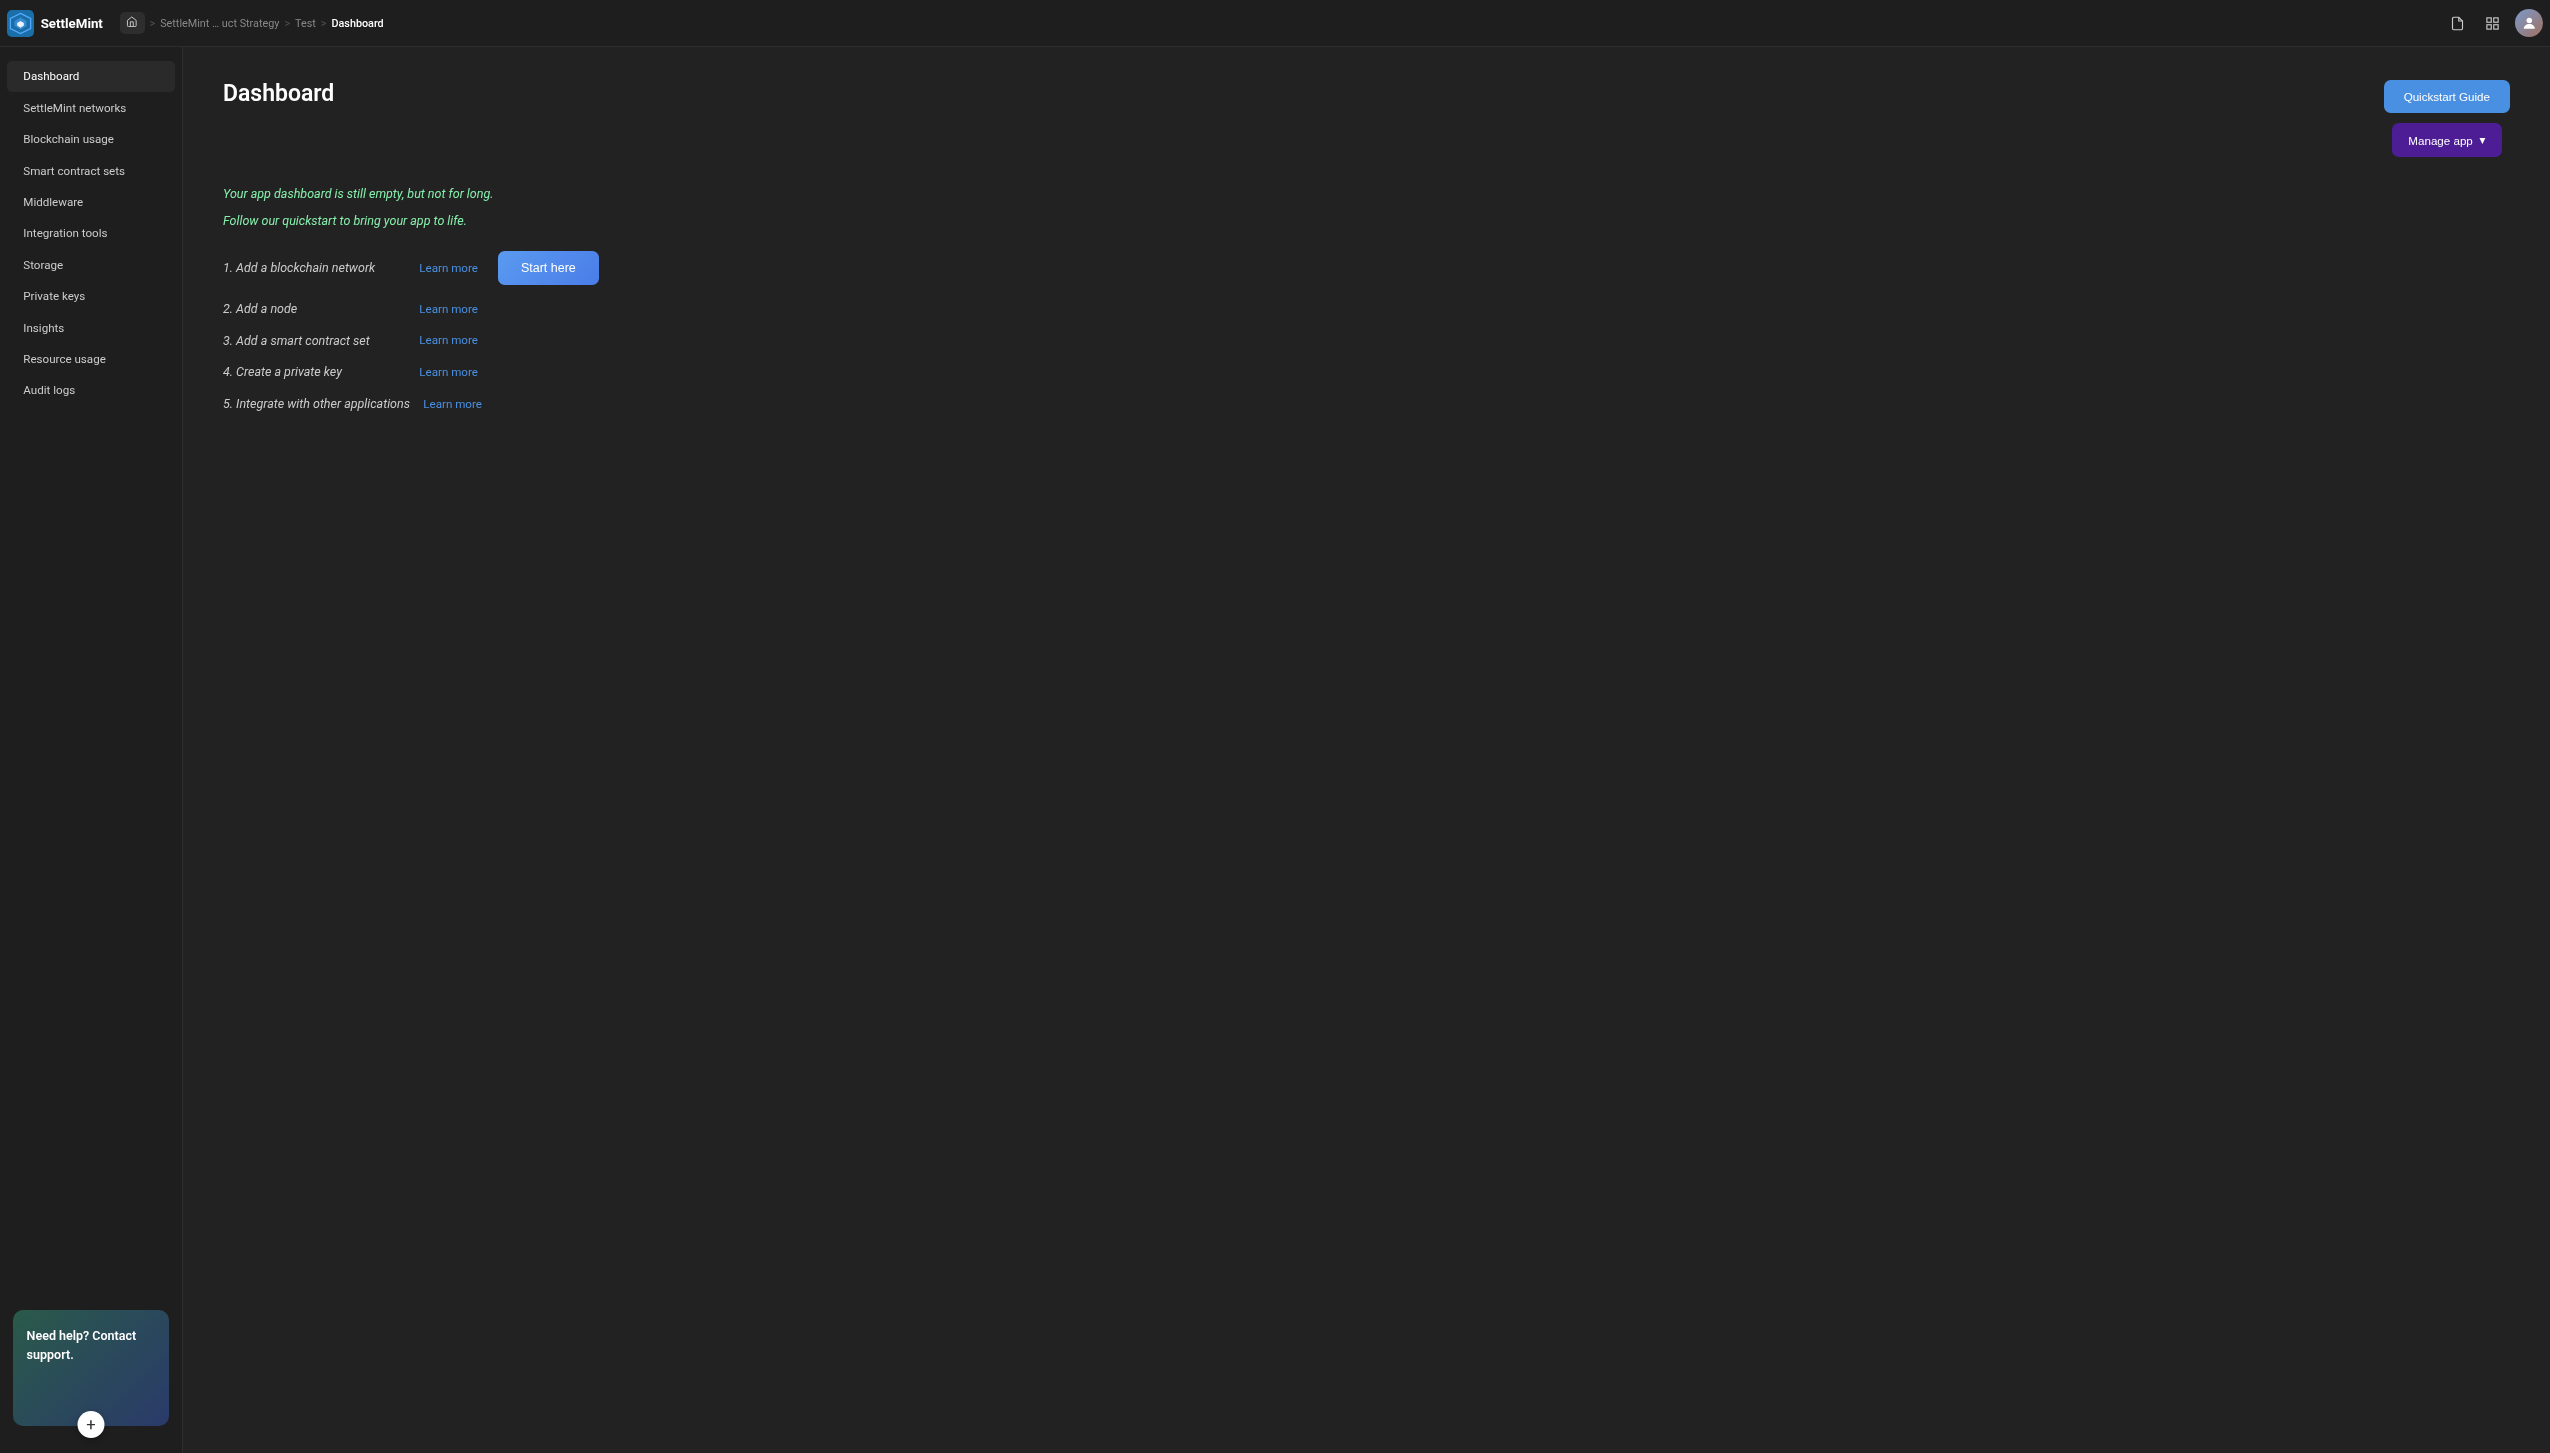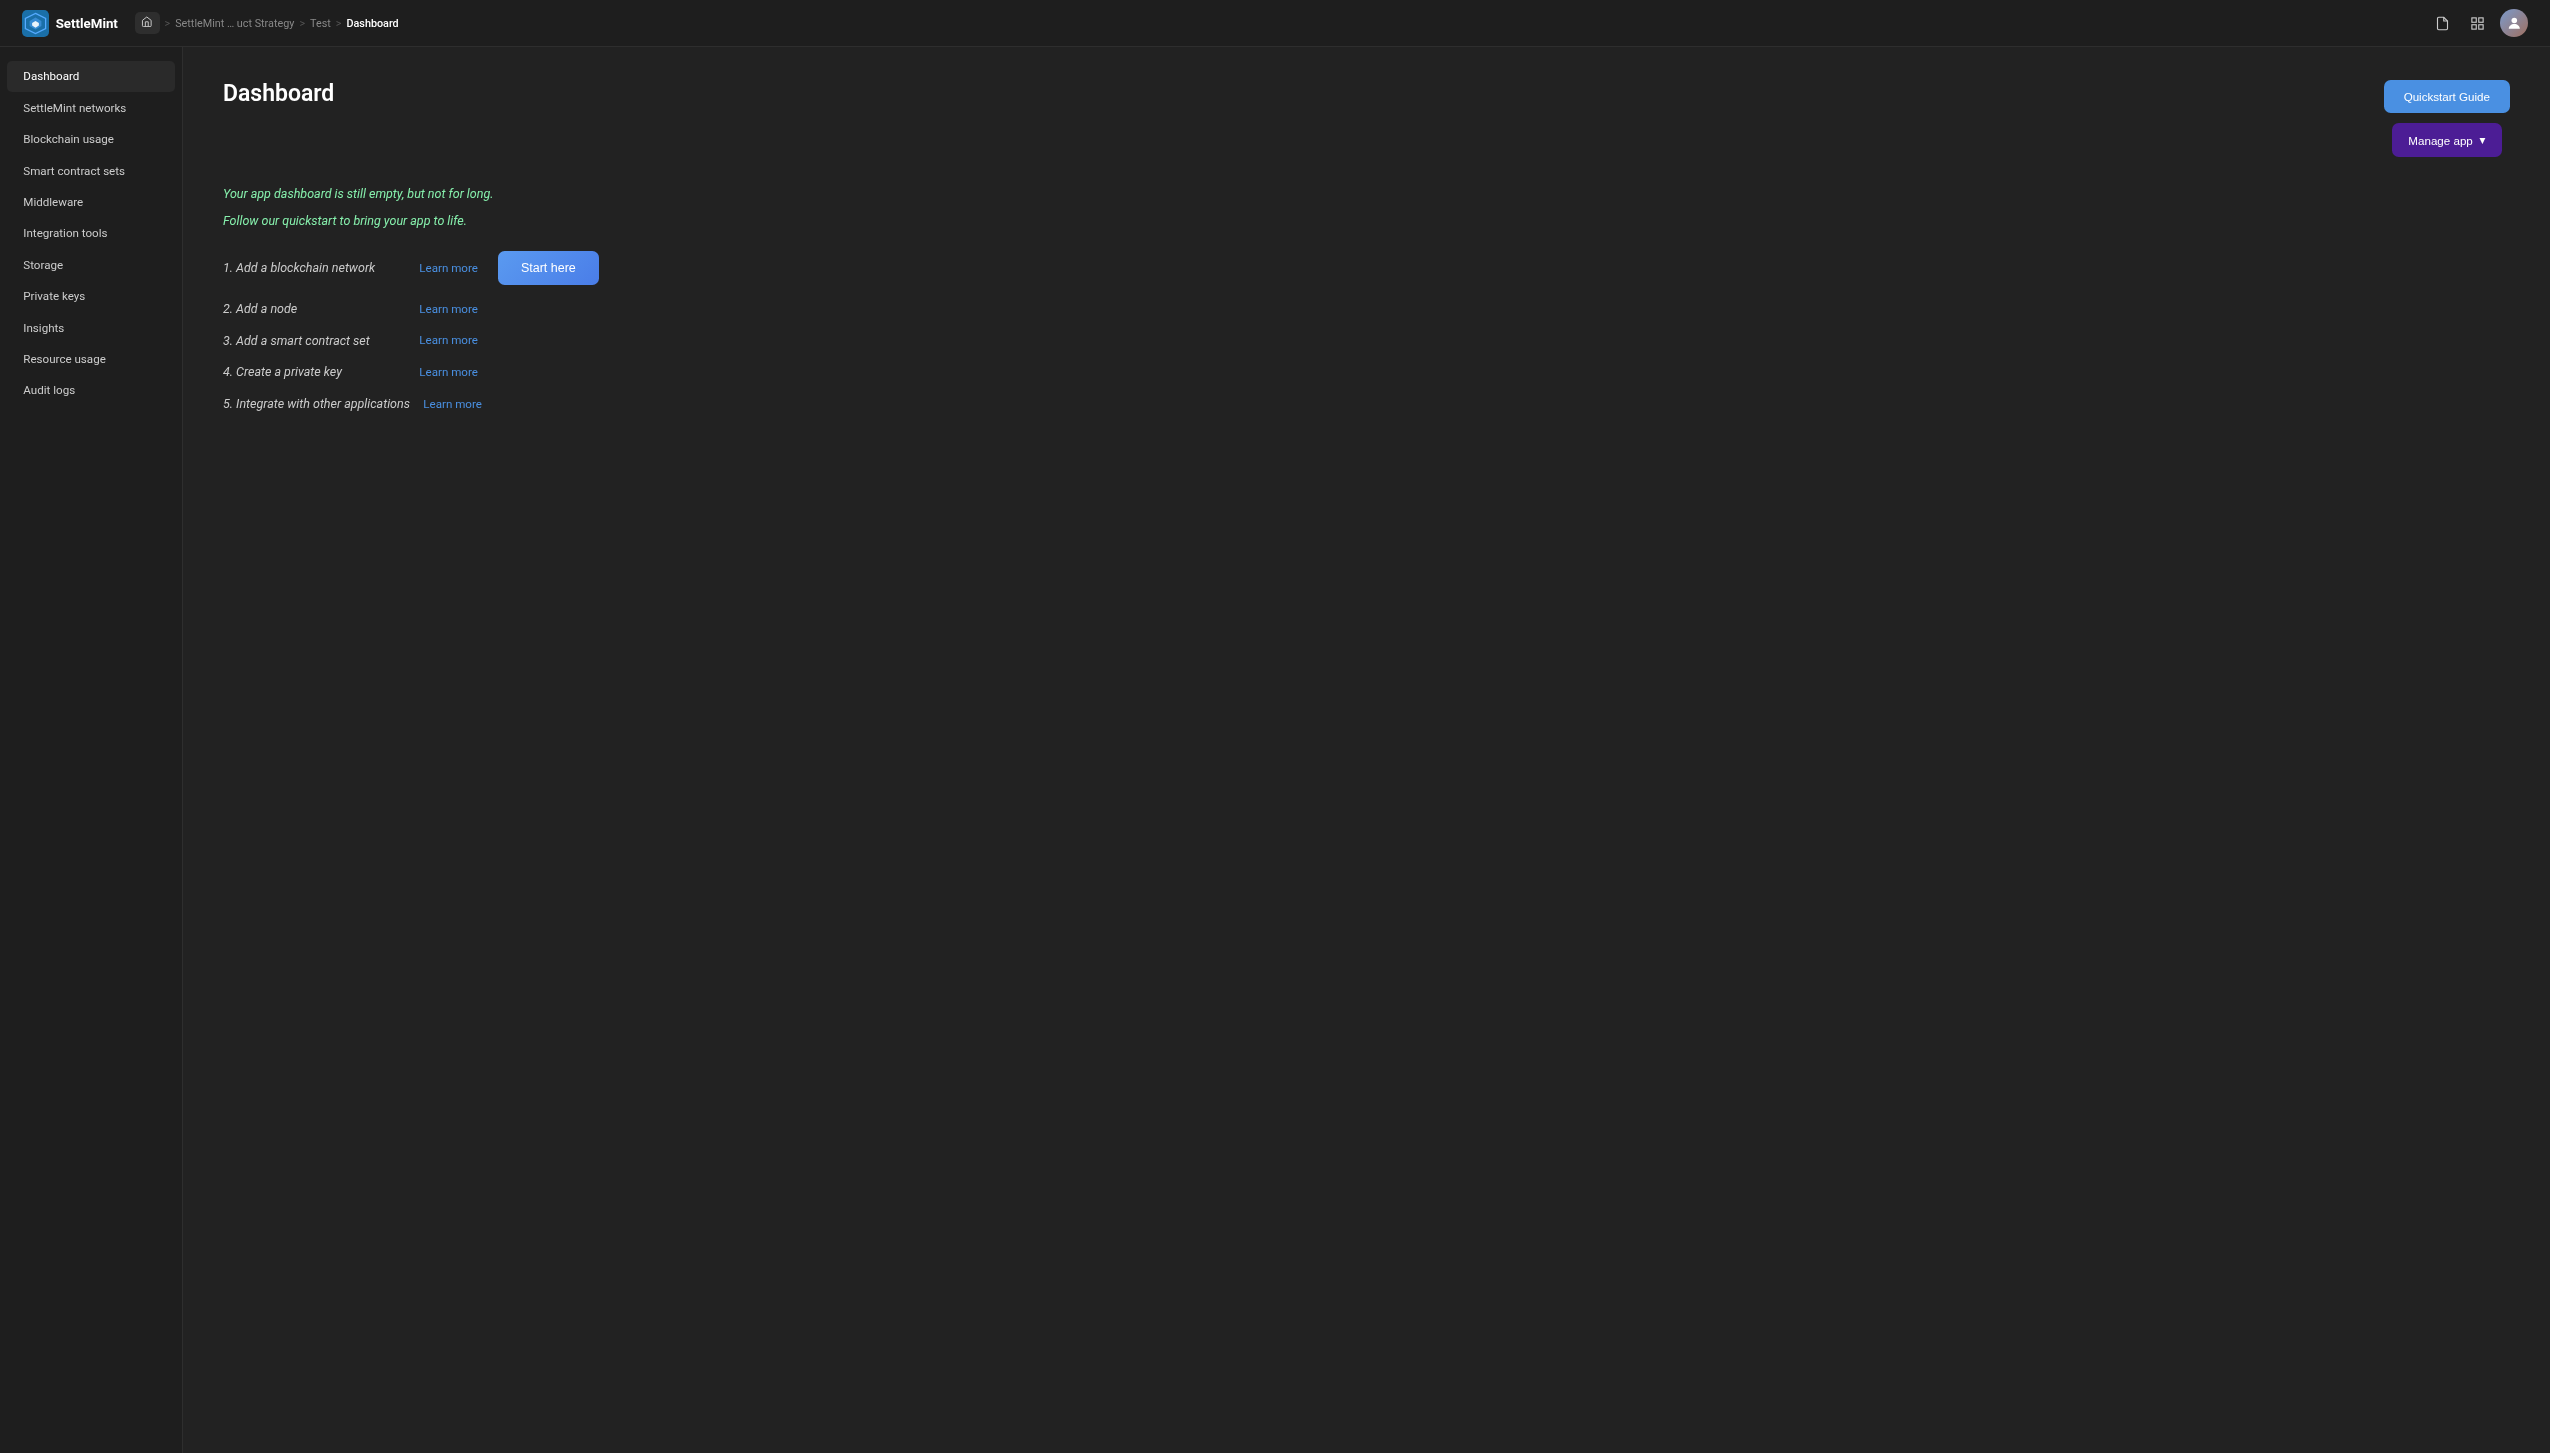--- a/index.html
+++ b/index.html
@@ -13,21 +13,21 @@
       flex-direction: column;
     }
 
     
     .navbar {
       background: #1e1e1e;
       border-bottom: 0.8px solid #2e2e2e;
       height: 47px;
       display: flex;
       align-items: center;
-      padding: 0 22px;
+      padding: 0 7px;
       justify-content: space-between;
       flex-shrink: 0;
     }
 
     .navbar-left {
       display: flex;
       align-items: center;
       gap: 10px;
     }
 
@@ -355,20 +355,26 @@
         <span>Insights</span>
       </div>
       <div class="sidebar-item">
         <span>Resource usage</span>
       </div>
       <div class="sidebar-item">
         <span>Audit logs</span>
       </div>
     </div>
 
+    <div class="sidebar-bottom">
+      <div class="help-card">
+        <div class="help-card-text">Need help? Contact support.</div>
+        <div class="help-card-btn">+</div>
+      </div>
+    </div>
   </aside>
 
   <main class="main-content">
     <div class="page-header">
       <h1 class="page-title">Dashboard</h1>
 
       <div class="header-actions">
         <button class="btn-quickstart">Quickstart Guide</button>
         <button class="btn-manage">
           <span>Manage app</span>

